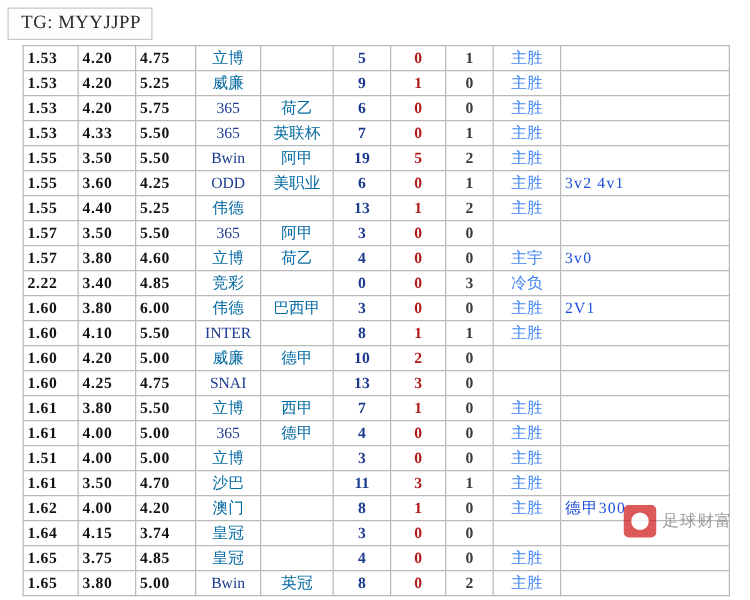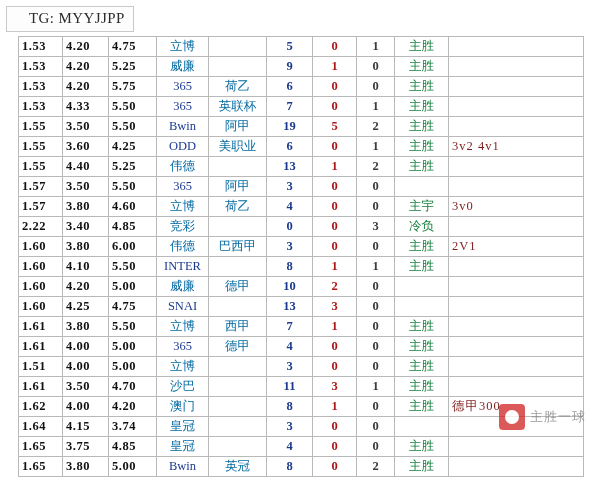--- a/index.html
+++ b/index.html
@@ -26,21 +26,21 @@
     left: 0;
     top: 0;
     width: 600px;
     height: 38px;
     background: #ffffff;
   }
   .tag-box {
     position: absolute;
     left: 6px;
     top: 6px;
-    padding: 3px 8px 4px 22px;
+    padding: 3px 8px 4px 10px;
     border: 1px solid #c9c9c9;
     background: #fdfdfd;
     font-family: "Liberation Serif", serif;
     font-size: 15px;
     color: #2b2b2b;
     letter-spacing: 0.4px;
   }
   
   .table-wrap {
     position: absolute;
@@ -100,26 +100,26 @@
   }
   td.num-cell {
     text-align: center;
     font-weight: bold;
     font-size: 12.5px;
   }
   td.num-cell.blue { color: #1b3a8f; }
   td.num-cell.red { color: #b01818; }
   td.num-cell.dark { color: #3a3a3a; }
   td.res-cell {
-    color: #15803d;
+    color: #3b82f6;
     text-align: center;
     font-size: 12.5px;
   }
   td.note-cell {
-    color: #7f1d1d;
+    color: #1d4ed8;
     text-align: left;
     padding-left: 6px;
     font-size: 12.5px;
     letter-spacing: 1px;
   }
   
   .wm-right {
     position: absolute;
     right: 14px;
     top: 404px;
@@ -461,18 +461,18 @@
             <td class="note-cell"></td>
           </tr>
         </tbody>
     </table>
   </div>
 
   <div class="wm-right">
     <div class="wm-logo">
       <div class="wm-logo-dots"></div>
     </div>
-    <span class="wm-text">主胜一球</span>
+    <span class="wm-text">足球财富</span>
   </div>
 
   <div class="wm-url">www.ios-cn-9sports.com</div>
 
 </div>
 
 </body></html>

